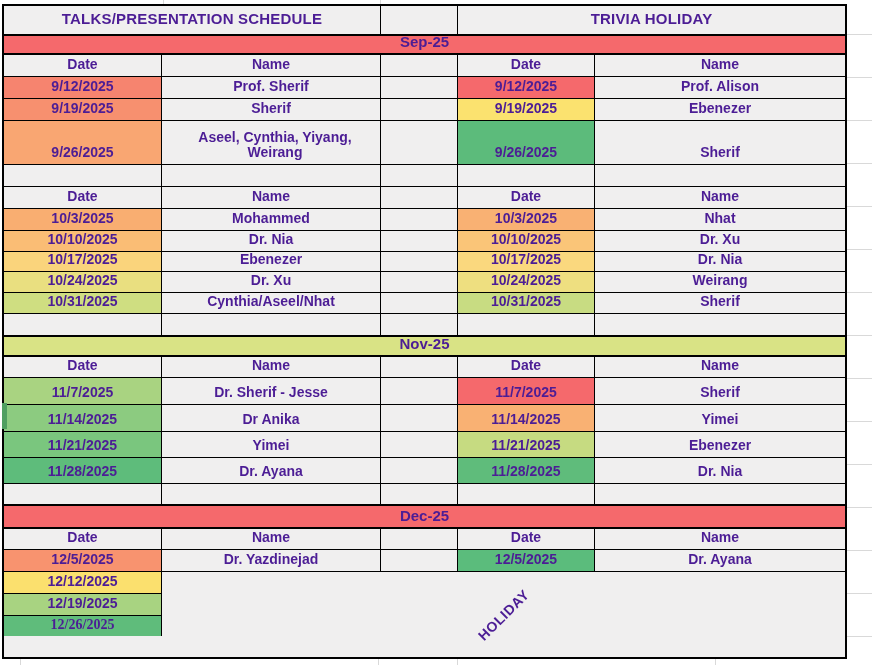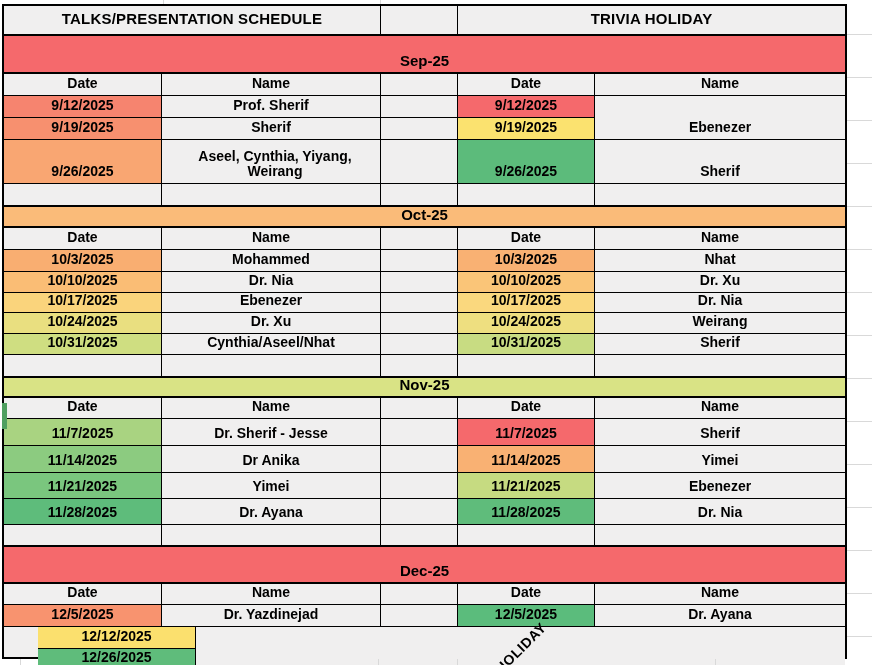--- a/index.html
+++ b/index.html
@@ -1,35 +1,35 @@
 <!DOCTYPE html>
 <html><head>
 <meta charset="utf-8">
 <style>
   html,body{margin:0;padding:0;background:#fff;}
   .sheet{position:relative;width:872px;height:665px;background:#ffffff;overflow:hidden;
-         font-family:"Liberation Sans","DejaVu Sans",sans-serif;font-weight:700;color:#000000;
+         font-family:"Liberation Sans","DejaVu Sans",sans-serif;font-weight:700;color:#4c1d95;
          -webkit-font-smoothing:antialiased;}
   .table{position:absolute;left:2px;top:4px;width:845px;height:655px;border:2px solid #000;
          background:#f0efef;box-sizing:border-box;display:flex;flex-direction:column;}
   .r{display:flex;flex-direction:row;box-sizing:border-box;flex:0 0 auto;}
   .c{box-sizing:border-box;border-right:1px solid #000;border-bottom:1px solid #000;
      background:#f0efef;display:flex;justify-content:center;align-items:flex-end;
      padding-bottom:3px;font-size:14px;line-height:1.12;text-align:center;overflow:hidden;}
   .dl{width:158px;} .nl{width:219px;} .g{width:77px;} .dr{width:137px;} .nr{flex:1;border-right:none;}
   .tl{width:377px;} 
   .band{flex:1;border-right:none;border-top:1px solid #000;border-bottom:2px solid #000;
         font-size:15px;padding-bottom:2px;}
   .title{font-size:15px;padding-bottom:6px;letter-spacing:.2px;}
   .hdr .c{font-size:14px;}
   
-  .holiday-block{display:flex;flex-direction:row;flex:1;padding-left:34px;}
+  .holiday-block{display:flex;flex-direction:row;flex:1;}
   .hcol{display:flex;flex-direction:column;width:158px;box-sizing:border-box;}
   .hcol .c{width:158px;}
-  .hcol .c:last-child{border-bottom:none;}
+  .hcol .c:last-child{border-bottom:none;font-family:Liberation Serif, serif;}
   .merged{flex:1;background:#f0efef;border-left:0;display:flex;align-items:center;
           justify-content:center;}
   .merged span{transform:rotate(-45deg);font-size:14px;letter-spacing:.5px;}
   
   .margin-r{position:absolute;left:847px;top:0;width:25px;height:665px;background:#fff;
             background-image:repeating-linear-gradient(to bottom,#ffffff 0px,#ffffff 20.5px,#d9d9d9 20.5px,#d9d9d9 21.5px);
             background-position-y:-8px;border-left:0;}
   .vline{position:absolute;width:1px;background:#d9d9d9;}
   .stripe-green{position:absolute;left:2px;top:403px;width:5px;height:26px;background:#4f9f60;}
 </style>
@@ -39,35 +39,36 @@
 <div class="sheet">
 
   <div class="table">
 
     <div class="r" style="height:29px">
       <div class="c tl title">TALKS/PRESENTATION SCHEDULE</div>
       <div class="c g"></div>
       <div class="c nr title">TRIVIA HOLIDAY</div>
     </div>
 
-    <div class="r" style="height:39px">
+    <div class="r" style="height:20px">
       <div class="c band" style="background: rgb(245, 105, 108);">Sep-25</div>
     </div>
     <div class="r hdr" style="height:22px">
       <div class="c dl">Date</div>
       <div class="c nl">Name</div>
       <div class="c g"></div>
       <div class="c dr">Date</div>
       <div class="c nr">Name</div>
     </div>
     <div class="r" style="height:22px">
       <div class="c dl" style="background: rgb(246, 132, 111);">9/12/2025</div>
       <div class="c nl">Prof. Sherif</div>
       <div class="c g"></div>
       <div class="c dr" style="background: rgb(245, 105, 108);">9/12/2025</div>
+      <div class="c nr">Prof. Alison</div>
     </div>
     <div class="r" style="height:22px">
       <div class="c dl" style="background: rgb(247, 144, 111);">9/19/2025</div>
       <div class="c nl">Sherif</div>
       <div class="c g"></div>
       <div class="c dr" style="background: rgb(251, 226, 111);">9/19/2025</div>
       <div class="c nr">Ebenezer</div>
     </div>
     <div class="r" style="height:44px">
       <div class="c dl" style="background: rgb(249, 166, 114);">9/26/2025</div>
@@ -77,23 +78,20 @@
       <div class="c nr">Sherif</div>
     </div>
     <div class="r" style="height:22px">
       <div class="c dl"></div>
       <div class="c nl"></div>
       <div class="c g"></div>
       <div class="c dr"></div>
       <div class="c nr"></div>
     </div>
 
-    <div class="r" style="height:22px">
-      <div class="c band" style="background: rgb(250, 187, 121);">Oct-25</div>
-    </div>
     <div class="r hdr" style="height:22px">
       <div class="c dl">Date</div>
       <div class="c nl">Name</div>
       <div class="c g"></div>
       <div class="c dr">Date</div>
       <div class="c nr">Name</div>
     </div>
     <div class="r" style="height:22px">
       <div class="c dl" style="background: rgb(249, 174, 113);">10/3/2025</div>
       <div class="c nl">Mohammed</div>
@@ -176,41 +174,42 @@
       <div class="c nr">Dr. Nia</div>
     </div>
     <div class="r" style="height:21px">
       <div class="c dl"></div>
       <div class="c nl"></div>
       <div class="c g"></div>
       <div class="c dr"></div>
       <div class="c nr"></div>
     </div>
 
-    <div class="r" style="height:38px">
+    <div class="r" style="height:24px">
       <div class="c band" style="background: rgb(245, 105, 108);">Dec-25</div>
     </div>
     <div class="r hdr" style="height:21px">
       <div class="c dl">Date</div>
       <div class="c nl">Name</div>
       <div class="c g"></div>
       <div class="c dr">Date</div>
       <div class="c nr">Name</div>
     </div>
     <div class="r" style="height:22px">
       <div class="c dl" style="background: rgb(248, 147, 111);">12/5/2025</div>
       <div class="c nl">Dr. Yazdinejad</div>
       <div class="c g"></div>
       <div class="c dr" style="background: rgb(91, 188, 124);">12/5/2025</div>
       <div class="c nr">Dr. Ayana</div>
     </div>
 
     <div class="holiday-block">
       <div class="hcol">
         <div class="c dl" style="height: 22px; background: rgb(251, 224, 110);">12/12/2025</div>
+        <div class="c dl" style="height: 22px; background: rgb(168, 211, 129);">12/19/2025</div>
         <div class="c dl" style="height: 20px; background: rgb(95, 188, 123);">12/26/2025</div>
       </div>
       <div class="merged">
         <span>HOLIDAY</span>
       </div>
     </div>
 
   </div>
 
   <div class="margin-r"></div>

